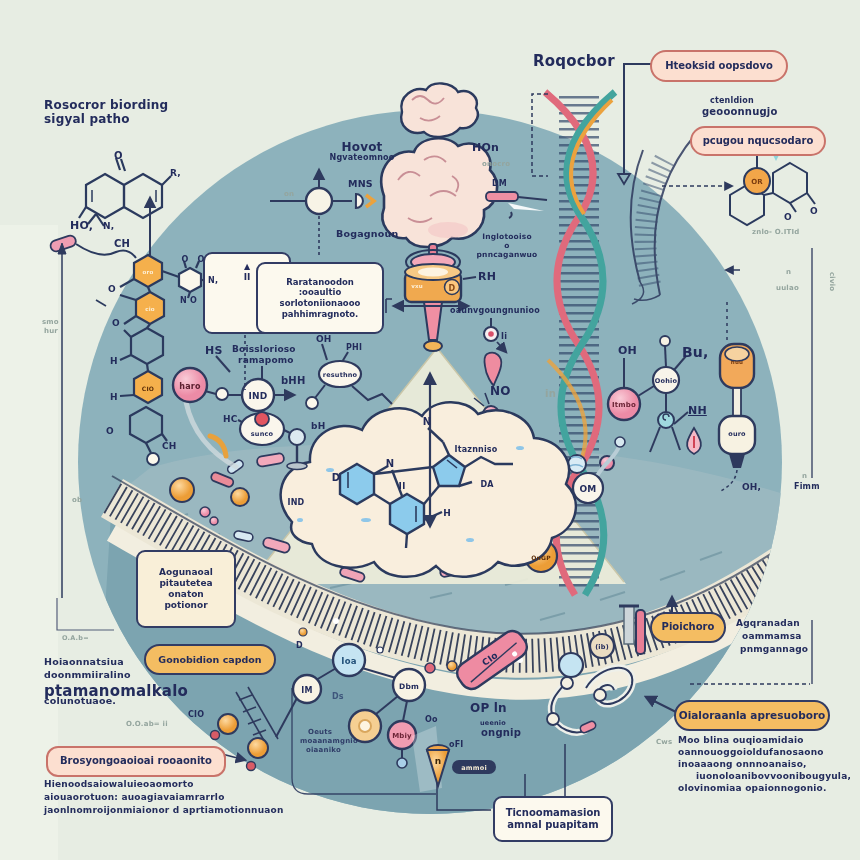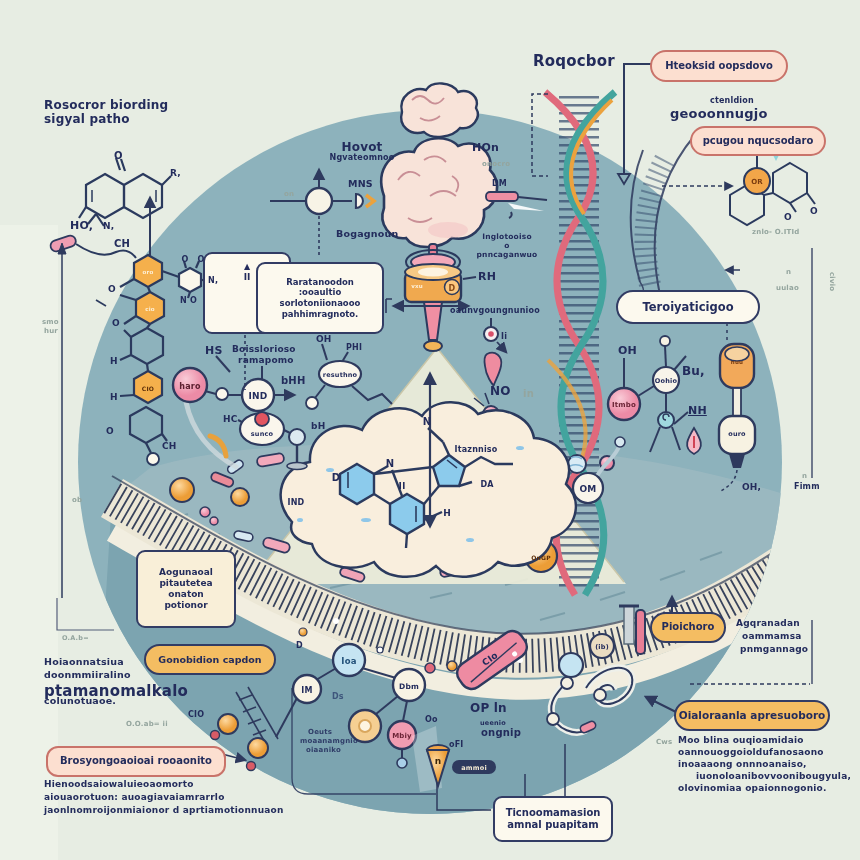--- a/index.html
+++ b/index.html
@@ -409,21 +409,21 @@
   <line x1="497" y1="342" x2="506" y2="352" stroke-width="1.8" marker-end="url(#ah)"></line>
 </g>
 </svg>
 
 <div class="t" style="left:44px;top:98px;font-size:12px;">Rosocror biording</div>
 <div class="t" style="left:44px;top:112px;font-size:12px;">sigyal patho</div>
 
 <div class="t" style="left:533px;top:52px;font-size:15px;">Roqocbor</div>
 <div class="bx pill pk" style="left:650px;top:50px;width:134px;height:28px;font-size:10px;">Hteoksid oopsdovo</div>
 <div class="t" style="left:710px;top:96px;font-size:8px;">ctenldion</div>
-<div class="t" style="left:670px;top:106px;font-size:13px;">geooonnugjo</div>
+<div class="t" style="left:702px;top:106px;font-size:10px;">geooonnugjo</div>
 <div class="bx pill pk" style="left:690px;top:126px;width:132px;height:26px;font-size:10px;">pcugou nqucsodaro</div>
 <div class="t c" style="left:757px;top:182px;font-size:7px;color:#7a3c10;">OR</div>
 <div class="t" style="left:784px;top:212px;font-size:9px;">O</div>
 <div class="t" style="left:810px;top:206px;font-size:9px;">O</div>
 <div class="t f" style="left:752px;top:228px;font-size:7px;">znlo- O.ITId</div>
 <div class="t f" style="left:786px;top:268px;font-size:7px;">n</div>
 <div class="t f" style="left:776px;top:284px;font-size:7px;">uulao</div>
 <div class="t f" style="left:836px;top:272px;font-size:7px;transform:rotate(90deg);transform-origin:left top;">civio</div>
 
 <div class="bx" style="left:203px;top:252px;width:84px;height:70px;justify-content:flex-start;padding-top:8px;font-size:8px;">
@@ -447,21 +447,21 @@
 <div class="t" style="left:492px;top:179px;font-size:8px;">DM</div>
 <div class="t c" style="left:507px;top:236px;font-size:7.5px;">Inglotooiso</div>
 <div class="t c" style="left:507px;top:245px;font-size:7.5px;">o</div>
 <div class="t c" style="left:507px;top:254px;font-size:7.5px;">pnncaganwuo</div>
 <div class="t" style="left:478px;top:270px;font-size:11px;">RH</div>
 <div class="t c" style="left:452px;top:288px;font-size:8px;color:#8a4a16;">D</div>
 <div class="t c" style="left:417px;top:286px;font-size:5.5px;color:#fdf0d8;">vxu</div>
 <div class="t" style="left:450px;top:306px;font-size:8px;">oaunvgoungnunioo</div>
 <div class="t" style="left:501px;top:332px;font-size:8px;">Ii</div>
 <div class="t" style="left:490px;top:384px;font-size:12px;">NO</div>
-<div class="t f" style="left:516px;top:388px;font-size:10px;margin-left:7px;">in</div>
+<div class="t f" style="left:538px;top:388px;font-size:10px;margin-left:7px;">in</div>
 <div class="t c" style="left:476px;top:449px;font-size:8px;">Itaznniso</div>
 <div class="t c" style="left:427px;top:421px;font-size:10px;">N</div>
 <div class="t c" style="left:390px;top:463px;font-size:10px;">N</div>
 <div class="t c" style="left:336px;top:477px;font-size:10px;">D</div>
 <div class="t c" style="left:402px;top:486px;font-size:9px;">Il</div>
 <div class="t c" style="left:447px;top:513px;font-size:9px;">H</div>
 <div class="t c" style="left:487px;top:484px;font-size:8px;">DA</div>
 
 <div class="t" style="left:114px;top:150px;font-size:10px;">O</div>
 <div class="t" style="left:170px;top:168px;font-size:9px;">R,</div>
@@ -494,23 +494,22 @@
 <div class="t" style="left:281px;top:375px;font-size:10px;">bHH</div>
 <div class="t" style="left:316px;top:334px;font-size:9px;">OH</div>
 <div class="t" style="left:346px;top:343px;font-size:8px;">PHI</div>
 <div class="t c" style="left:340px;top:375px;font-size:6.5px;">resuthno</div>
 <div class="t" style="left:223px;top:414px;font-size:9px;">HC</div>
 <div class="t c" style="left:262px;top:434px;font-size:6.5px;">sunco</div>
 <div class="t" style="left:311px;top:421px;font-size:9px;">bH</div>
 <div class="t" style="left:162px;top:441px;font-size:9px;">CH</div>
 <div class="t c" style="left:541px;top:557px;font-size:6px;color:#5c2d08;">OnGP</div>
 
-<div class="bx pill" style="left:616px;top:290px;width:140px;height:30px;font-size:11.5px;">Teroiyaticigoo</div>
 <div class="t" style="left:618px;top:344px;font-size:11px;">OH</div>
-<div class="t" style="left:682px;top:364px;font-size:12px;">Bu,</div>
+<div class="t" style="left:682px;top:344px;font-size:14px;">Bu,</div>
 <div class="t c" style="left:666px;top:381px;font-size:6.5px;">Oohio</div>
 <div class="t c" style="left:624px;top:405px;font-size:7px;color:#6b2436;">Itmbo</div>
 <div class="t" style="left:688px;top:404px;font-size:11px;text-decoration:underline;">NH</div>
 <div class="t c" style="left:588px;top:489px;font-size:9px;">OM</div>
 <div class="t c" style="left:737px;top:362px;font-size:5.5px;color:#7a3c10;">nuu</div>
 <div class="t c" style="left:737px;top:434px;font-size:6.5px;">ouro</div>
 <div class="t" style="left:742px;top:482px;font-size:9px;">OH,</div>
 <div class="t" style="left:794px;top:482px;font-size:8px;">Fimm</div>
 <div class="t f" style="left:802px;top:472px;font-size:7px;">n</div>
 <div class="t c" style="left:602px;top:647px;font-size:6.5px;">(ib)</div>

